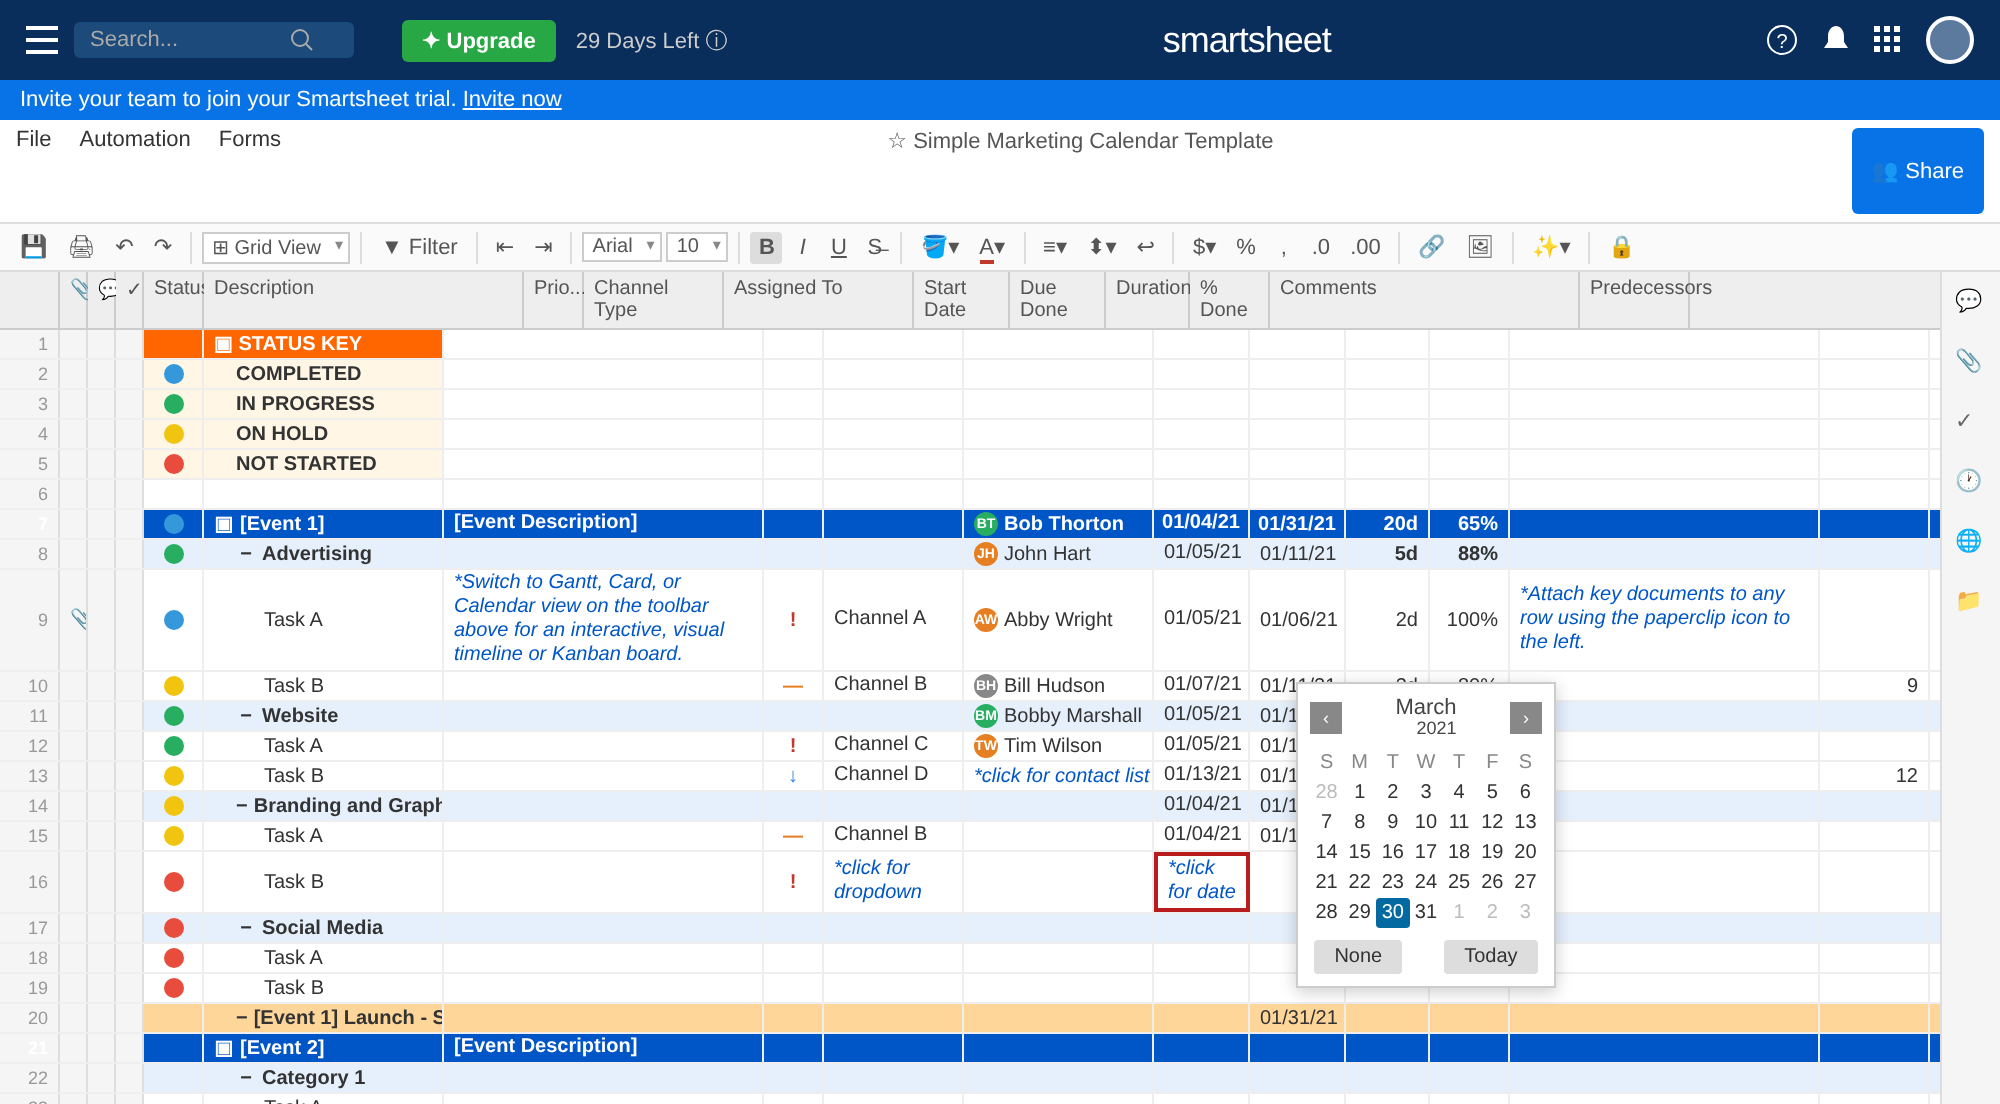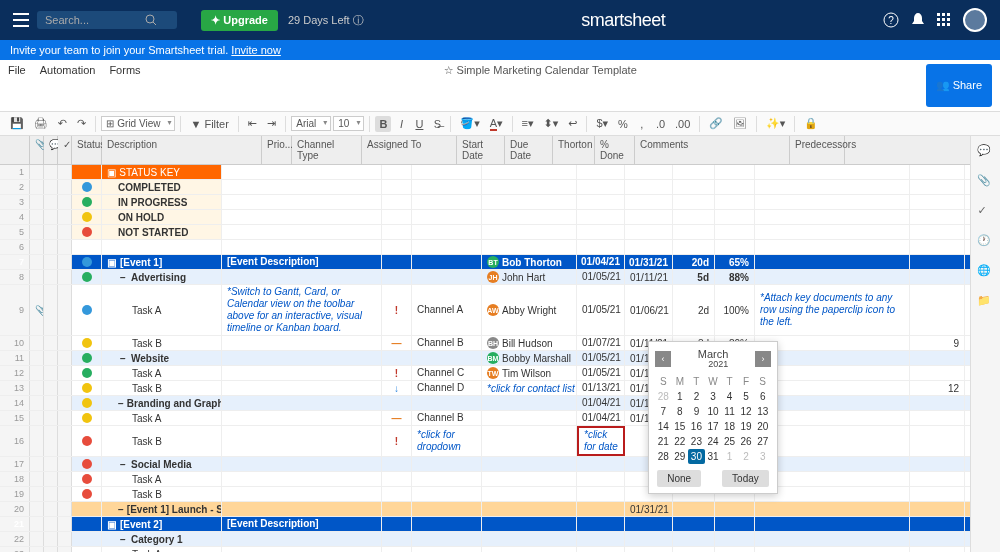--- a/index.html
+++ b/index.html
@@ -195,34 +195,34 @@
       <div class="ch rownum-col"></div>
       <div class="ch icon-col">📎</div>
       <div class="ch icon-col">💬</div>
       <div class="ch icon-col">✓</div>
       <div class="ch status-col">Status</div>
       <div class="ch desc-col">Description</div>
       <div class="ch prio-col">Prio...</div>
       <div class="ch channel-col">Channel Type</div>
       <div class="ch assigned-col">Assigned To</div>
       <div class="ch date-col">Start Date</div>
-      <div class="ch date-col">Due Date</div>
-      <div class="ch duration-col">Thorton</div>
+      <div class="ch date-col">Due Done</div>
+      <div class="ch duration-col">Duration</div>
       <div class="ch done-col">% Done</div>
       <div class="ch comments-col">Comments</div>
       <div class="ch pred-col">Predecessors</div>
     </div>
     <div id="rows-container">
         <div class="row">
           <div class="cell rownum">1</div>
           <div class="cell iconcell"></div>
           <div class="cell iconcell"></div>
           <div class="cell iconcell"></div>
           <div class="cell status-cell status-col" style="background: rgb(255, 102, 0);"></div>
-          <div class="cell category-col" style="background: rgb(255, 102, 0); color: rgb(255, 255, 255); font-weight: normal;">▣ STATUS KEY</div>
+          <div class="cell category-col" style="background: rgb(255, 102, 0); color: rgb(255, 255, 255); font-weight: bold;">▣ STATUS KEY</div>
           <div class="cell desc-col"></div>
           <div class="cell prio-col"></div>
           <div class="cell channel-col"></div>
           <div class="cell assigned-col"></div>
           <div class="cell date-col"></div>
           <div class="cell date-col"></div>
           <div class="cell duration-col"></div>
           <div class="cell done-col"></div>
           <div class="cell comments-col"></div>
           <div class="cell pred-col"></div>

